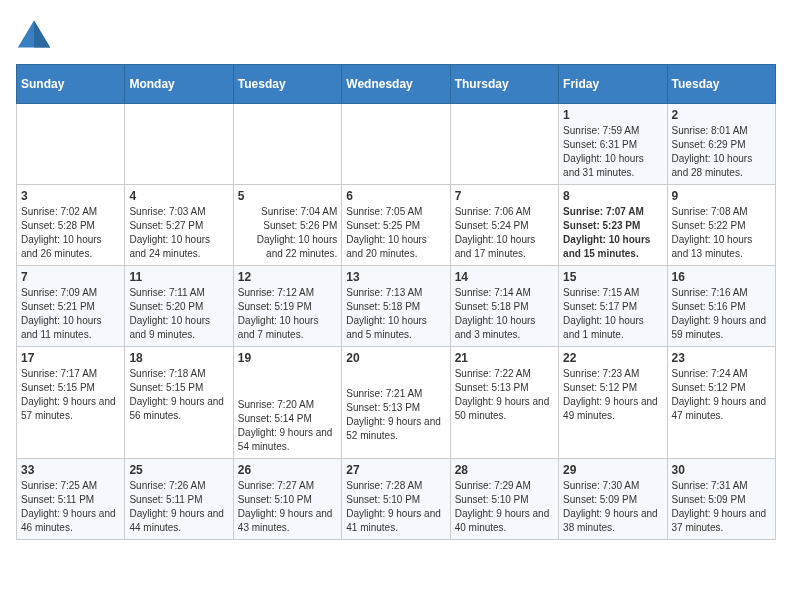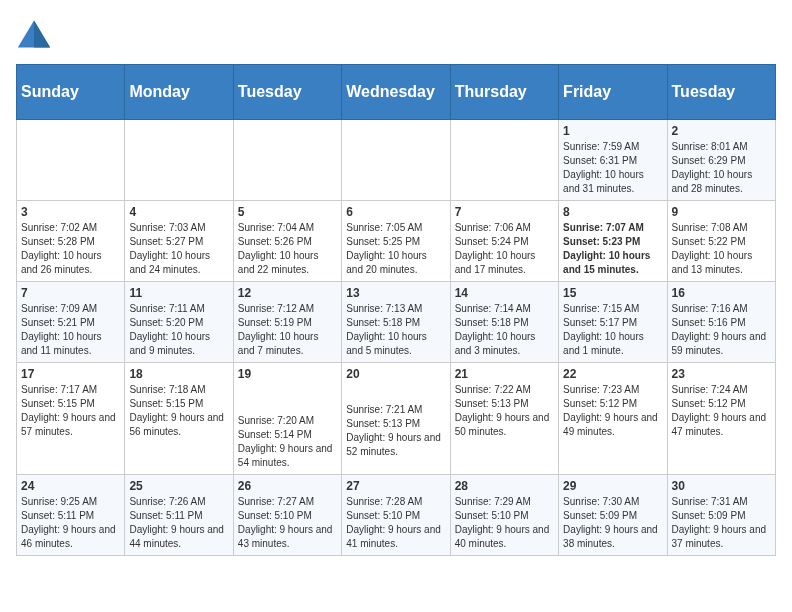--- a/index.html
+++ b/index.html
@@ -47,23 +47,23 @@
       color: #555;
     }
     table {
       width: 100%;
       border-collapse: collapse;
       table-layout: fixed;
     }
     thead th {
       background: #3a7fc1;
       color: #fff;
-      font-size: 16px;
+      font-size: 12px;
       font-weight: bold;
-      padding: 18px 4px;
+      padding: 12px 4px;
       text-align: left;
       border: 1px solid #2a6aa0;
       margin-top: 24px;
     }
     tbody td {
       border: 1px solid #ccc;
       vertical-align: top;
       padding: 4px;
       height: 80px;
       font-size: 10.5px;
@@ -151,21 +151,21 @@
 Daylight: 10 hours and 26 minutes.</div>
         </td>
         <td>
           <span class="day-num">4</span>
           <div class="day-info" style="white-space: pre-line;">Sunrise: 7:03 AM
 Sunset: 5:27 PM
 Daylight: 10 hours and 24 minutes.</div>
         </td>
         <td>
           <span class="day-num">5</span>
-          <div class="day-info" style="white-space: pre-line;">Sunrise: 7:04 AM
+          <div class="day-info" style="white-space: pre-line; text-align: right;">Sunrise: 7:04 AM
 Sunset: 5:26 PM
 Daylight: 10 hours and 22 minutes.</div>
         </td>
         <td>
           <span class="day-num">6</span>
           <div class="day-info" style="white-space: pre-line;">Sunrise: 7:05 AM
 Sunset: 5:25 PM
 Daylight: 10 hours and 20 minutes.</div>
         </td>
         <td>
@@ -270,22 +270,22 @@
         </td>
         <td>
           <span class="day-num">23</span>
           <div class="day-info" style="white-space: pre-line;">Sunrise: 7:24 AM
 Sunset: 5:12 PM
 Daylight: 9 hours and 47 minutes.</div>
         </td>
       </tr>
       <tr>
         <td>
-          <span class="day-num">24</span>
-          <div class="day-info" style="white-space: pre-line;">Sunrise: 9:25 AM
+          <span class="day-num">33</span>
+          <div class="day-info" style="white-space: pre-line;">Sunrise: 7:25 AM
 Sunset: 5:11 PM
 Daylight: 9 hours and 46 minutes.</div>
         </td>
         <td>
           <span class="day-num">25</span>
           <div class="day-info" style="white-space: pre-line;">Sunrise: 7:26 AM
 Sunset: 5:11 PM
 Daylight: 9 hours and 44 minutes.</div>
         </td>
         <td>

